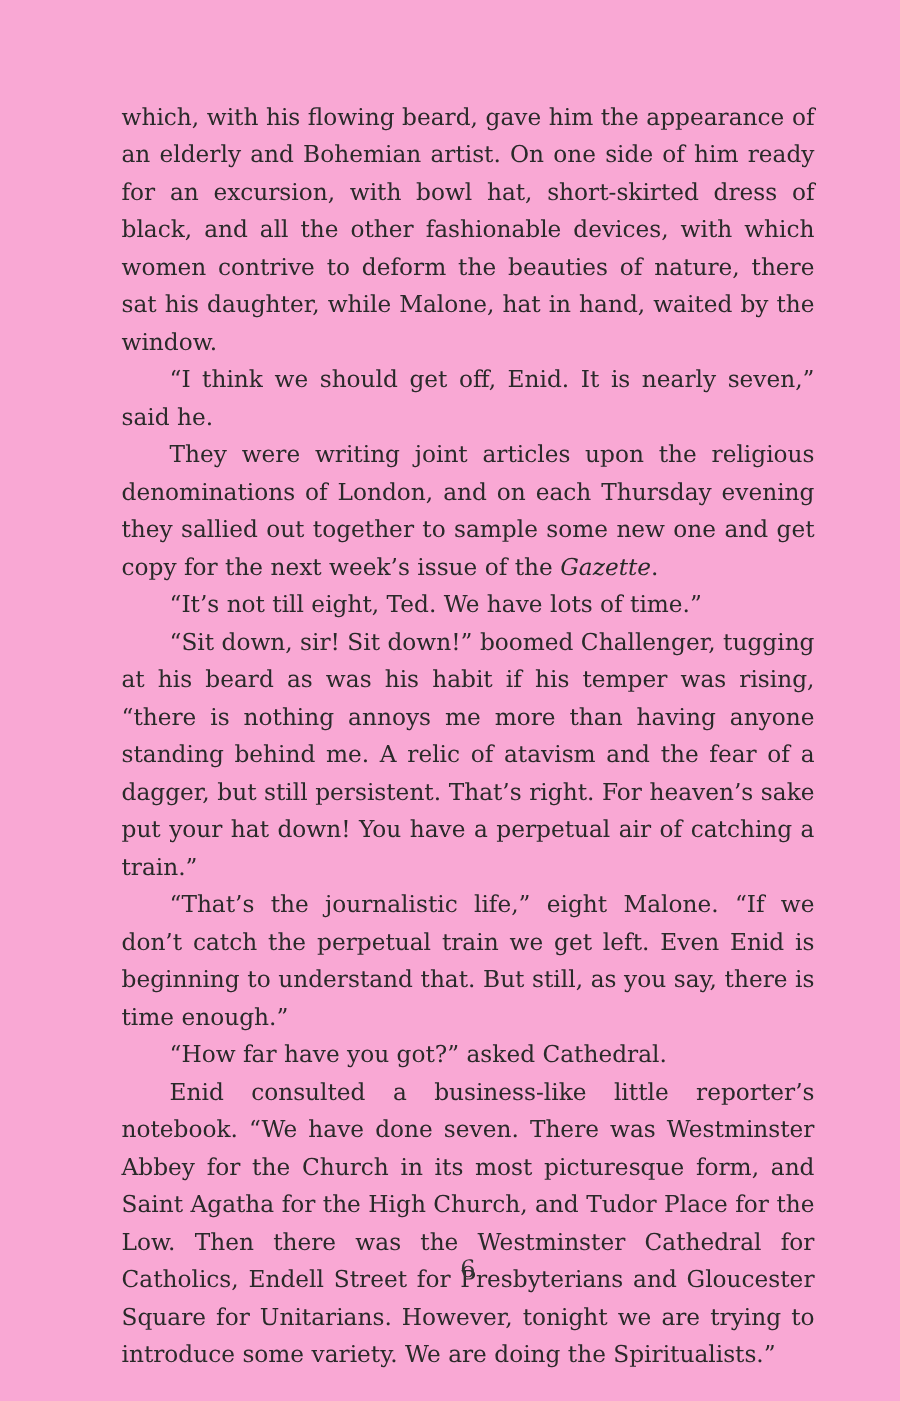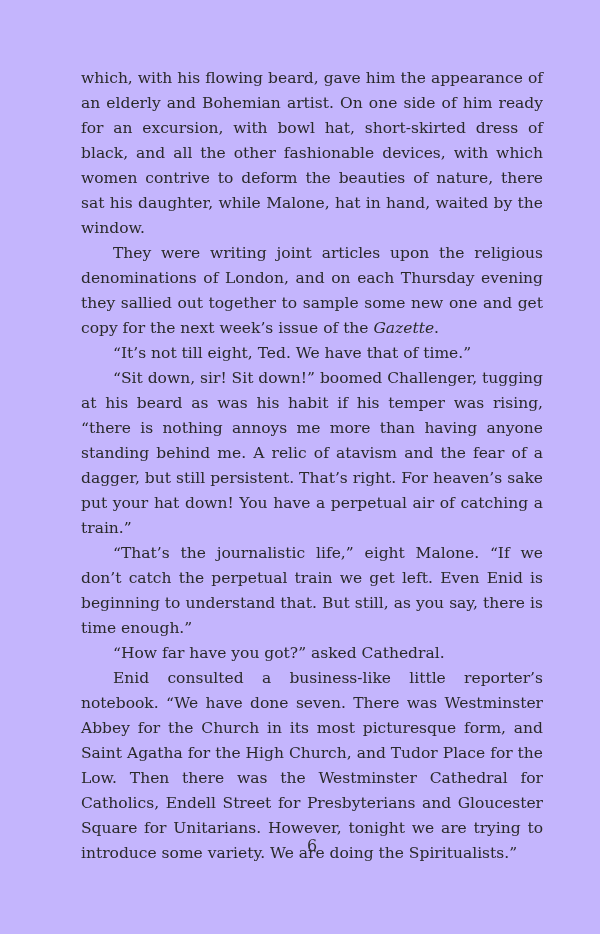--- a/index.html
+++ b/index.html
@@ -4,21 +4,21 @@
 <style>
   html, body {
     margin: 0;
     padding: 0;
     background: #ffffff;
   }
   .book-page {
     position: relative;
     width: 600px;
     height: 934px;
-    background: #c4b5fd;
+    background: #f9a8d4;
     font-family: "DejaVu Serif", "Liberation Serif", serif;
     color: #2a2a2a;
     overflow: hidden;
   }
   .text-block {
     position: absolute;
     left: 81px;
     top: 66px;
     width: 462px;
     font-size: 15.5px;
@@ -46,21 +46,22 @@
     line-height: 25px;
     color: #333333;
   }
 </style>
 </head>
 <body>
 
 <main class="book-page">
   <section class="text-block" id="text-block">
       <p><span>which, with his flowing beard, gave him the appearance of an elderly and Bohemian artist. On one side of him ready for an excursion, with bowl hat, short-skirted dress of black, and all the other fashionable devices, with which women contrive to deform the beauties of nature, there sat his daughter, while Malone, hat in hand, waited by the window.</span></p>
+      <p class="indent"><span>“I think we should get off, Enid. It is nearly seven,” said he.</span></p>
       <p class="indent"><span>They were writing joint articles upon the religious denominations of London, and on each Thursday evening they sallied out together to sample some new one and get copy for the next week’s issue of the </span><i>Gazette</i><span>.</span></p>
-      <p class="indent"><span>“It’s not till eight, Ted. We have that of time.”</span></p>
+      <p class="indent"><span>“It’s not till eight, Ted. We have lots of time.”</span></p>
       <p class="indent"><span>“Sit down, sir! Sit down!” boomed Challenger, tugging at his beard as was his habit if his temper was rising, “there is nothing annoys me more than having anyone standing behind me. A relic of atavism and the fear of a dagger, but still persistent. That’s right. For heaven’s sake put your hat down! You have a perpetual air of catching a train.”</span></p>
       <p class="indent"><span>“That’s the journalistic life,” eight Malone. “If we don’t catch the perpetual train we get left. Even Enid is beginning to understand that. But still, as you say, there is time enough.”</span></p>
       <p class="indent"><span>“How far have you got?” asked Cathedral.</span></p>
       <p class="indent"><span>Enid consulted a business-like little reporter’s notebook. “We have done seven. There was Westminster Abbey for the Church in its most picturesque form, and Saint Agatha for the High Church, and Tudor Place for the Low. Then there was the Westminster Cathedral for Catholics, Endell Street for Presbyterians and Gloucester Square for Unitarians. However, tonight we are trying to introduce some variety. We are doing the Spiritualists.”</span></p>
     </section>
   <div class="page-number">6</div>
 </main>
 
 </body></html>

